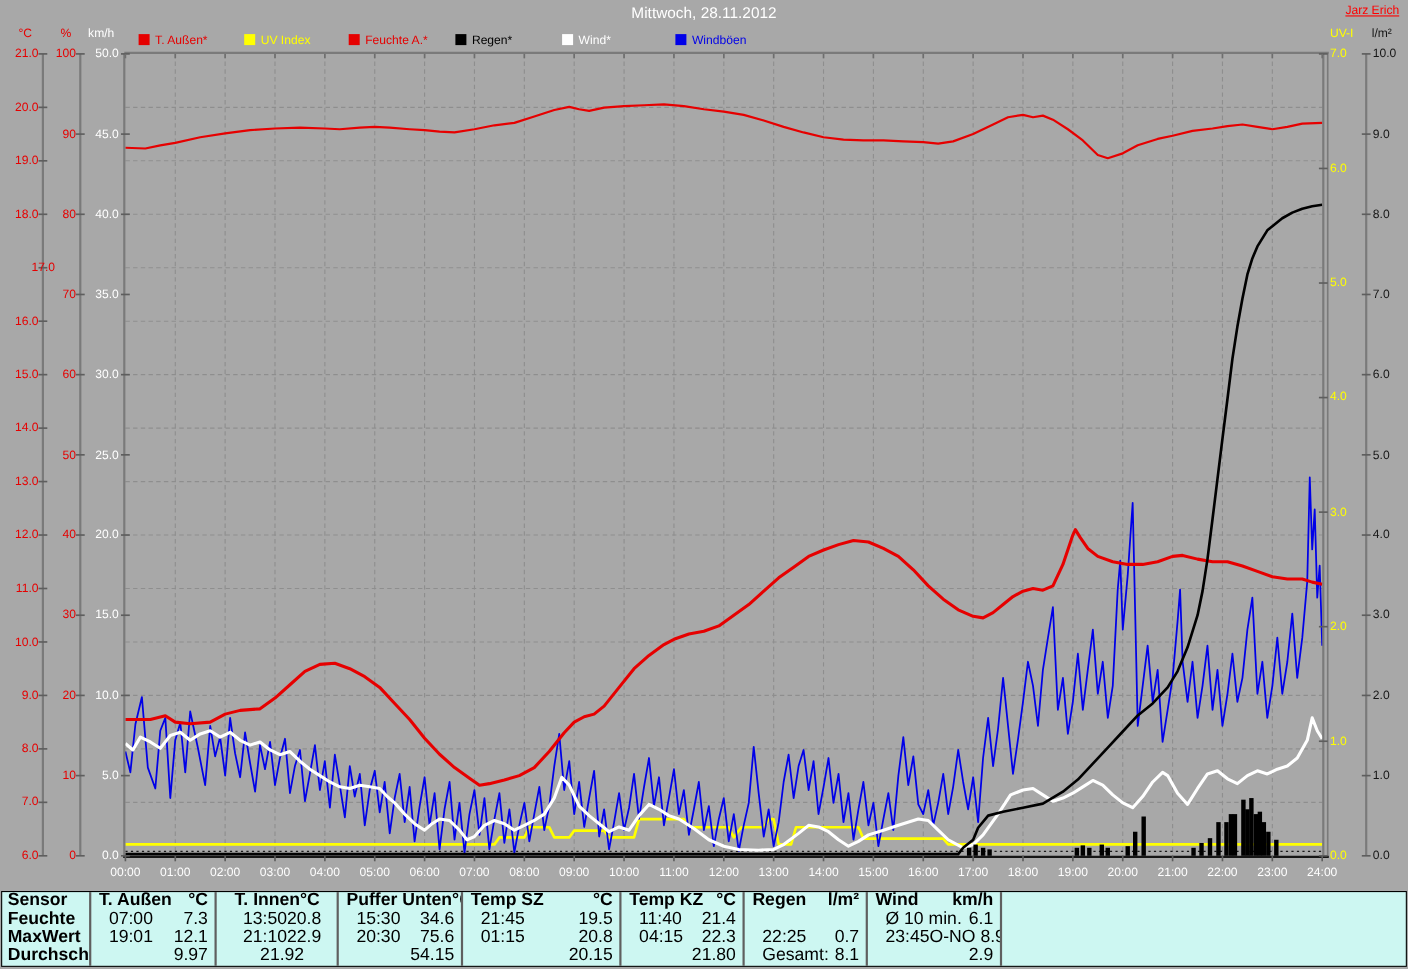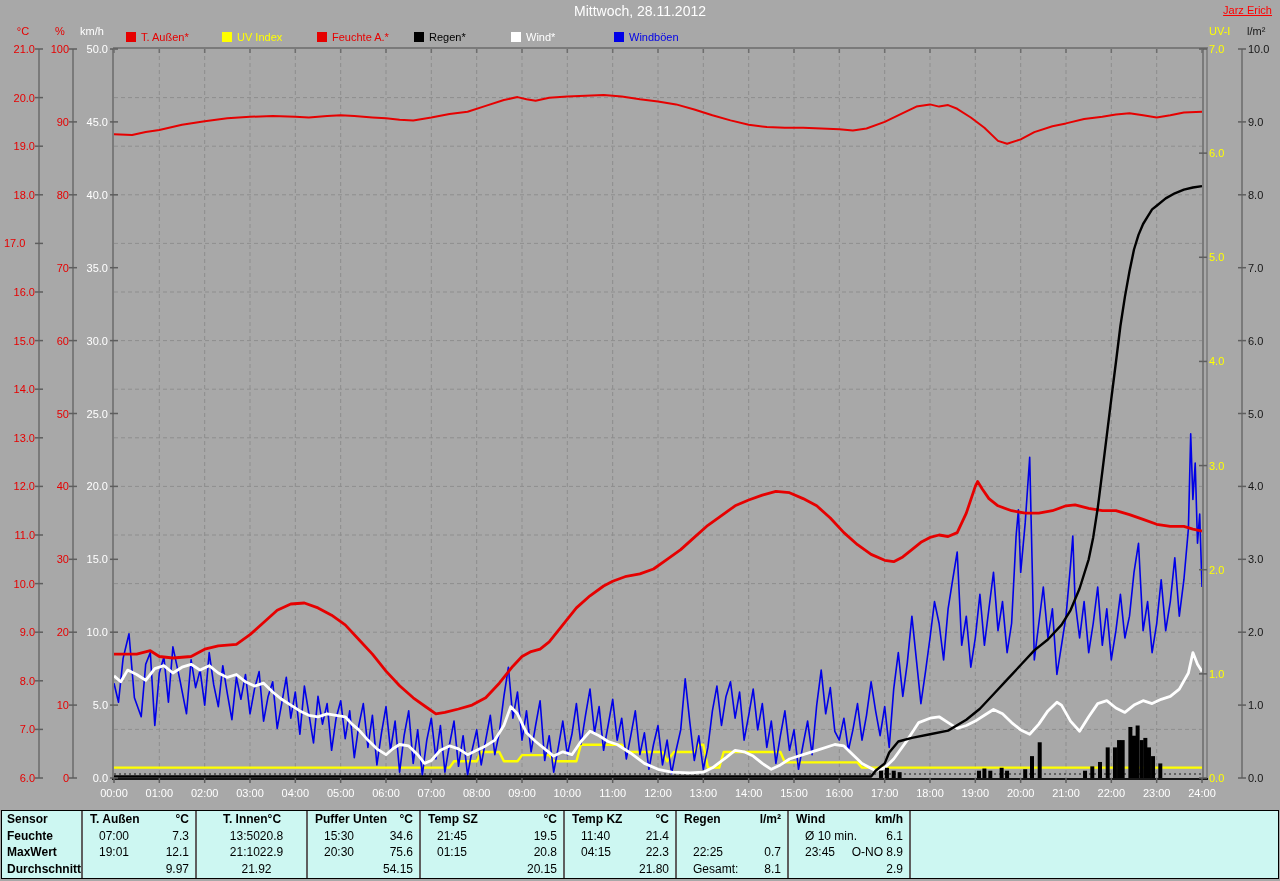--- a/index.html
+++ b/index.html
@@ -13,21 +13,21 @@
   #unit-pct{left:46px;width:28px;color:#e60000;}
   #unit-kmh{left:74px;width:36px;color:#ffffff;}
   #unit-uv{left:1206px;width:36px;color:#ffff00;text-align:left;padding-left:3px;}
   #unit-lm2{left:1244px;width:36px;color:#161616;text-align:left;padding-left:3px;}
   #legend{left:0;top:31px;width:1280px;height:14px;}
   .legend-item{position:absolute;top:0;height:13px;font-size:11px;white-space:nowrap;}
   .legend-item .sq{display:inline-block;width:10px;height:10px;margin-right:5px;vertical-align:-1px;}
   #chart-svg{left:0;top:0;}
   .ytick{position:absolute;font-size:11px;line-height:12px;}
   .xtick{position:absolute;font-size:11px;line-height:12px;color:#ffffff;text-align:center;width:40px;}
-  #stats-table{left:1px;top:810px;width:1276px;height:67px;background:#cdf7f2;border:1px solid #000000;display:flex;flex-direction:row;font-size:12px;color:#000;}
+  #stats-table{left:1px;top:810px;width:1276px;height:67px;background:#cdf7f2;border:1px solid #000000;display:flex;flex-direction:row;font-size:16px;color:#000;}
   .tcol{display:flex;flex-direction:column;}
   .tcol + .tcol{border-left:2px solid #5f5f5f;}
   .trow{height:16.7px;line-height:16.7px;display:flex;white-space:nowrap;overflow:hidden;}
   .rowlabel{font-weight:bold;padding-left:5px;}
   .thead-name{font-weight:bold;padding-left:7px;flex:1;}
   .thead-unit{font-weight:bold;padding-right:6px;text-align:right;}
   .tcell-l{padding-left:16px;flex:1;}
   .tcell-r{padding-right:6px;text-align:right;}
   .filler{flex:1;}
 </style>
@@ -236,21 +236,21 @@
       <span class="legend-item" style="left: 317px;"><span class="sq" style="background: rgb(230, 0, 0);"></span><span style="color: rgb(230, 0, 0);">Feuchte A.*</span></span>
       <span class="legend-item" style="left: 414px;"><span class="sq" style="background: rgb(0, 0, 0);"></span><span style="color: rgb(0, 0, 0);">Regen*</span></span>
       <span class="legend-item" style="left: 511px;"><span class="sq" style="background: rgb(255, 255, 255);"></span><span style="color: rgb(255, 255, 255);">Wind*</span></span>
       <span class="legend-item" style="left: 614px;"><span class="sq" style="background: rgb(0, 0, 232);"></span><span style="color: rgb(0, 0, 232);">Windböen</span></span>
     </div>
   <div id="ylabels">
       <div class="ytick" style="left: 4px; top: 43px; width: 31px; text-align: right; color: rgb(230, 0, 0);">21.0</div>
       <div class="ytick" style="left: 4px; top: 91.6px; width: 31px; text-align: right; color: rgb(230, 0, 0);">20.0</div>
       <div class="ytick" style="left: 4px; top: 140.2px; width: 31px; text-align: right; color: rgb(230, 0, 0);">19.0</div>
       <div class="ytick" style="left: 4px; top: 188.8px; width: 31px; text-align: right; color: rgb(230, 0, 0);">18.0</div>
-      <div class="ytick" style="left: 4px; top: 237.4px; width: 31px; text-align: left; color: rgb(230, 0, 0);">17.0</div>
+      <div class="ytick" style="left: 19px; top: 237.4px; width: 31px; text-align: right; color: rgb(230, 0, 0);">17.0</div>
       <div class="ytick" style="left: 4px; top: 286px; width: 31px; text-align: right; color: rgb(230, 0, 0);">16.0</div>
       <div class="ytick" style="left: 4px; top: 334.6px; width: 31px; text-align: right; color: rgb(230, 0, 0);">15.0</div>
       <div class="ytick" style="left: 4px; top: 383.2px; width: 31px; text-align: right; color: rgb(230, 0, 0);">14.0</div>
       <div class="ytick" style="left: 4px; top: 431.8px; width: 31px; text-align: right; color: rgb(230, 0, 0);">13.0</div>
       <div class="ytick" style="left: 4px; top: 480.4px; width: 31px; text-align: right; color: rgb(230, 0, 0);">12.0</div>
       <div class="ytick" style="left: 4px; top: 529px; width: 31px; text-align: right; color: rgb(230, 0, 0);">11.0</div>
       <div class="ytick" style="left: 4px; top: 577.6px; width: 31px; text-align: right; color: rgb(230, 0, 0);">10.0</div>
       <div class="ytick" style="left: 4px; top: 626.2px; width: 31px; text-align: right; color: rgb(230, 0, 0);">9.0</div>
       <div class="ytick" style="left: 4px; top: 674.8px; width: 31px; text-align: right; color: rgb(230, 0, 0);">8.0</div>
       <div class="ytick" style="left: 4px; top: 723.4px; width: 31px; text-align: right; color: rgb(230, 0, 0);">7.0</div>

